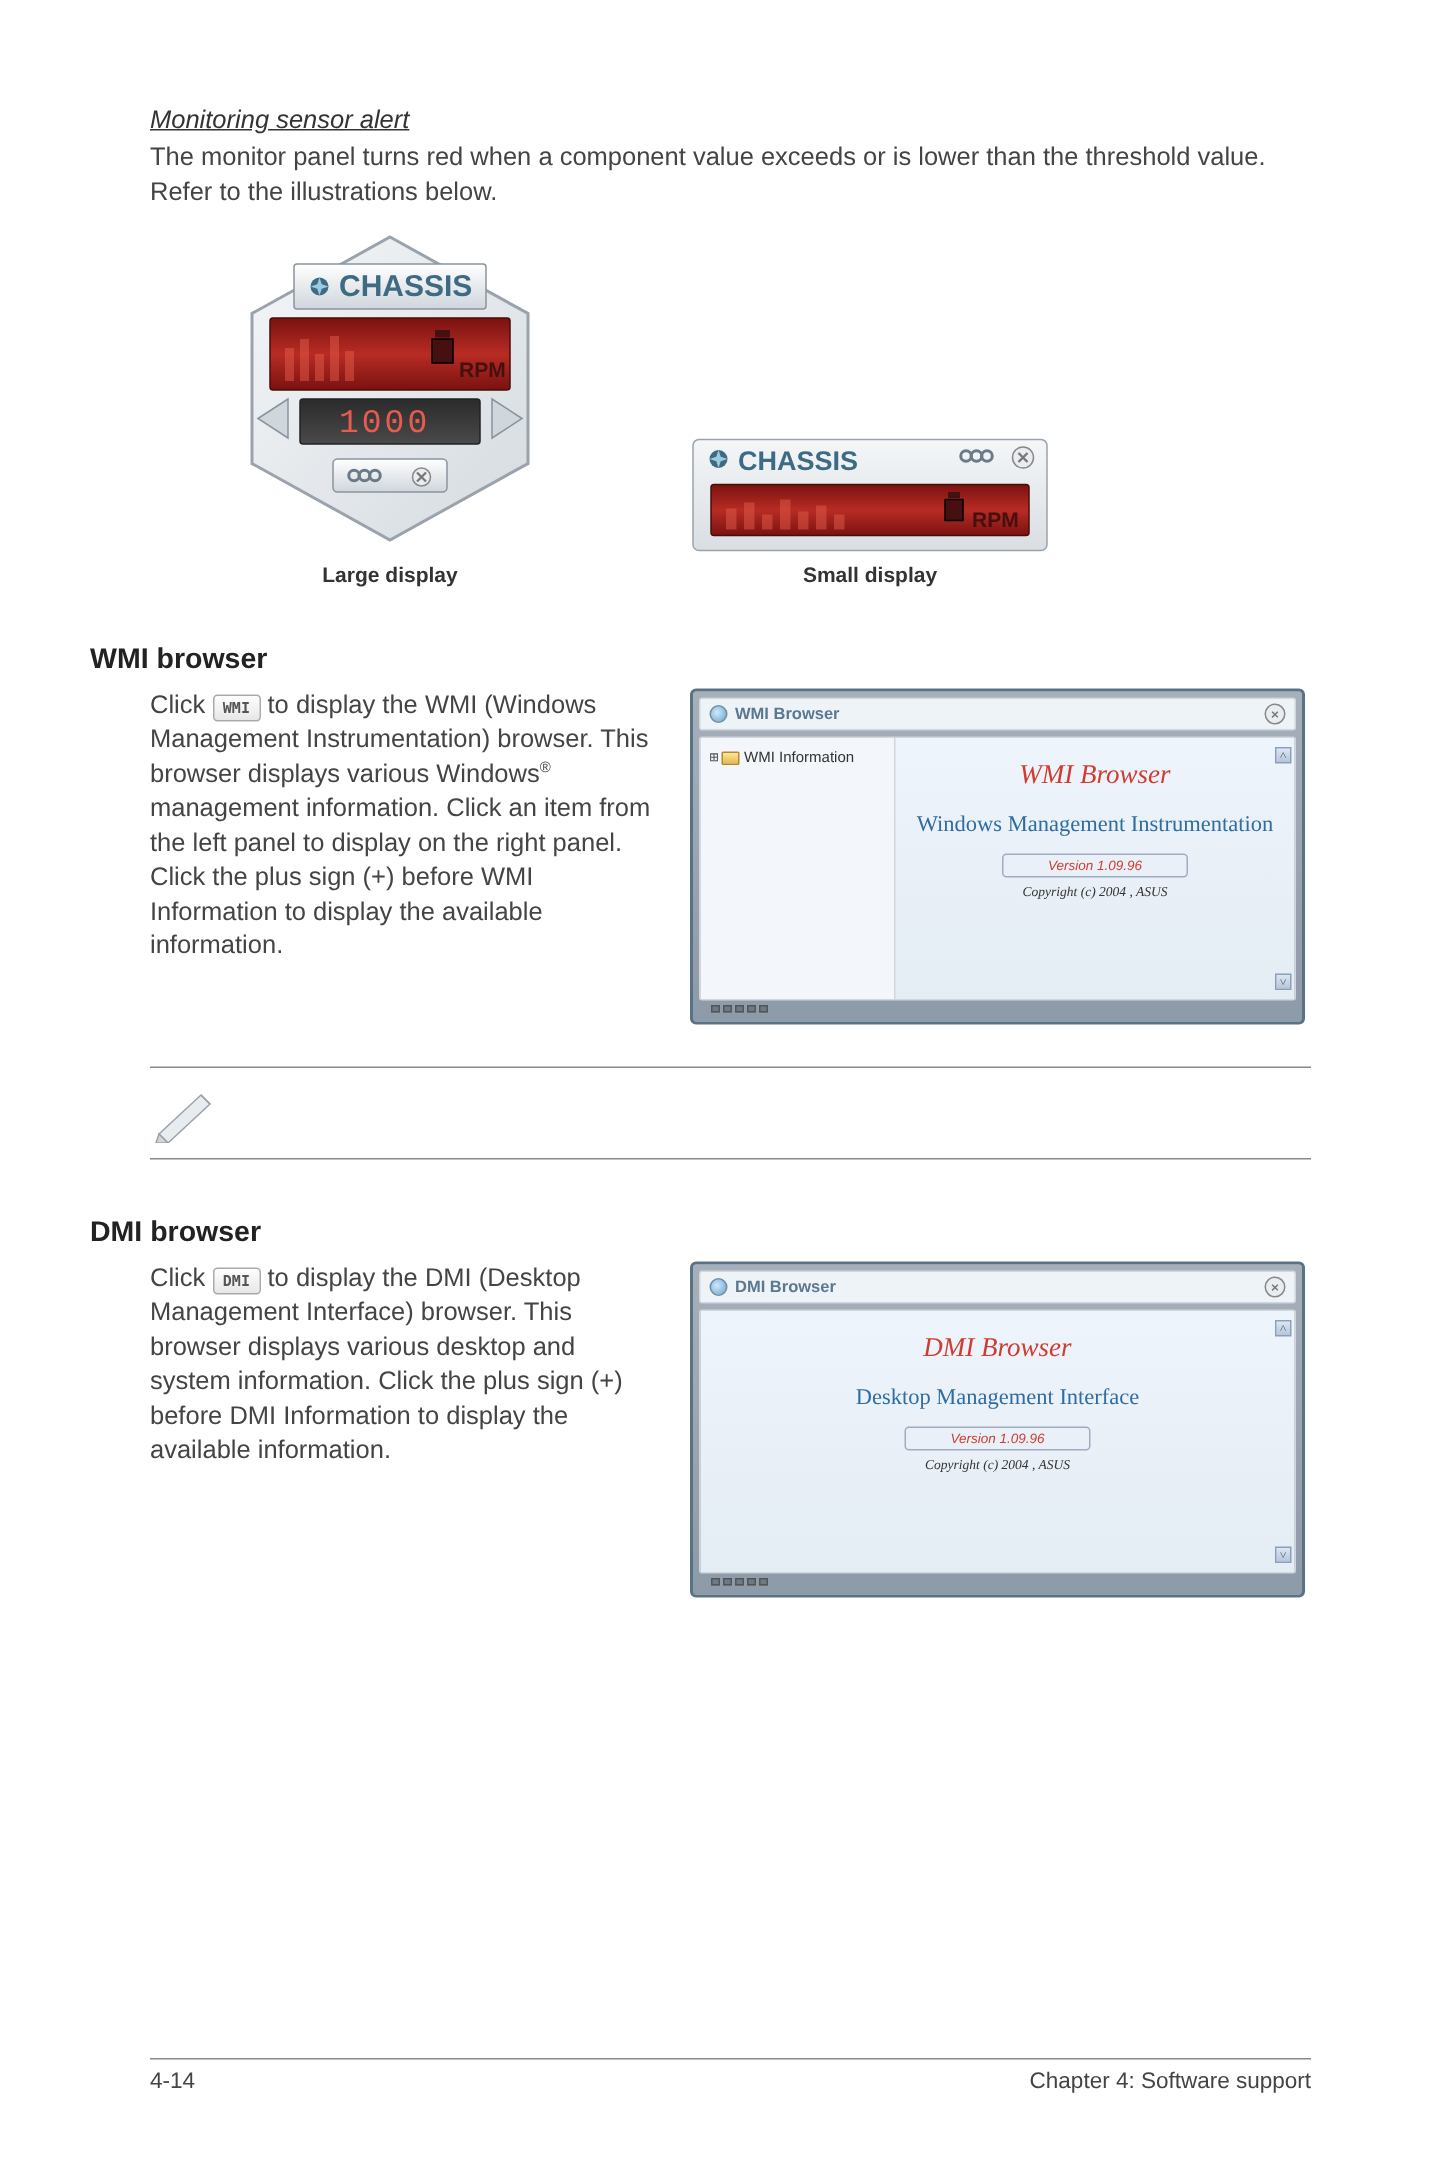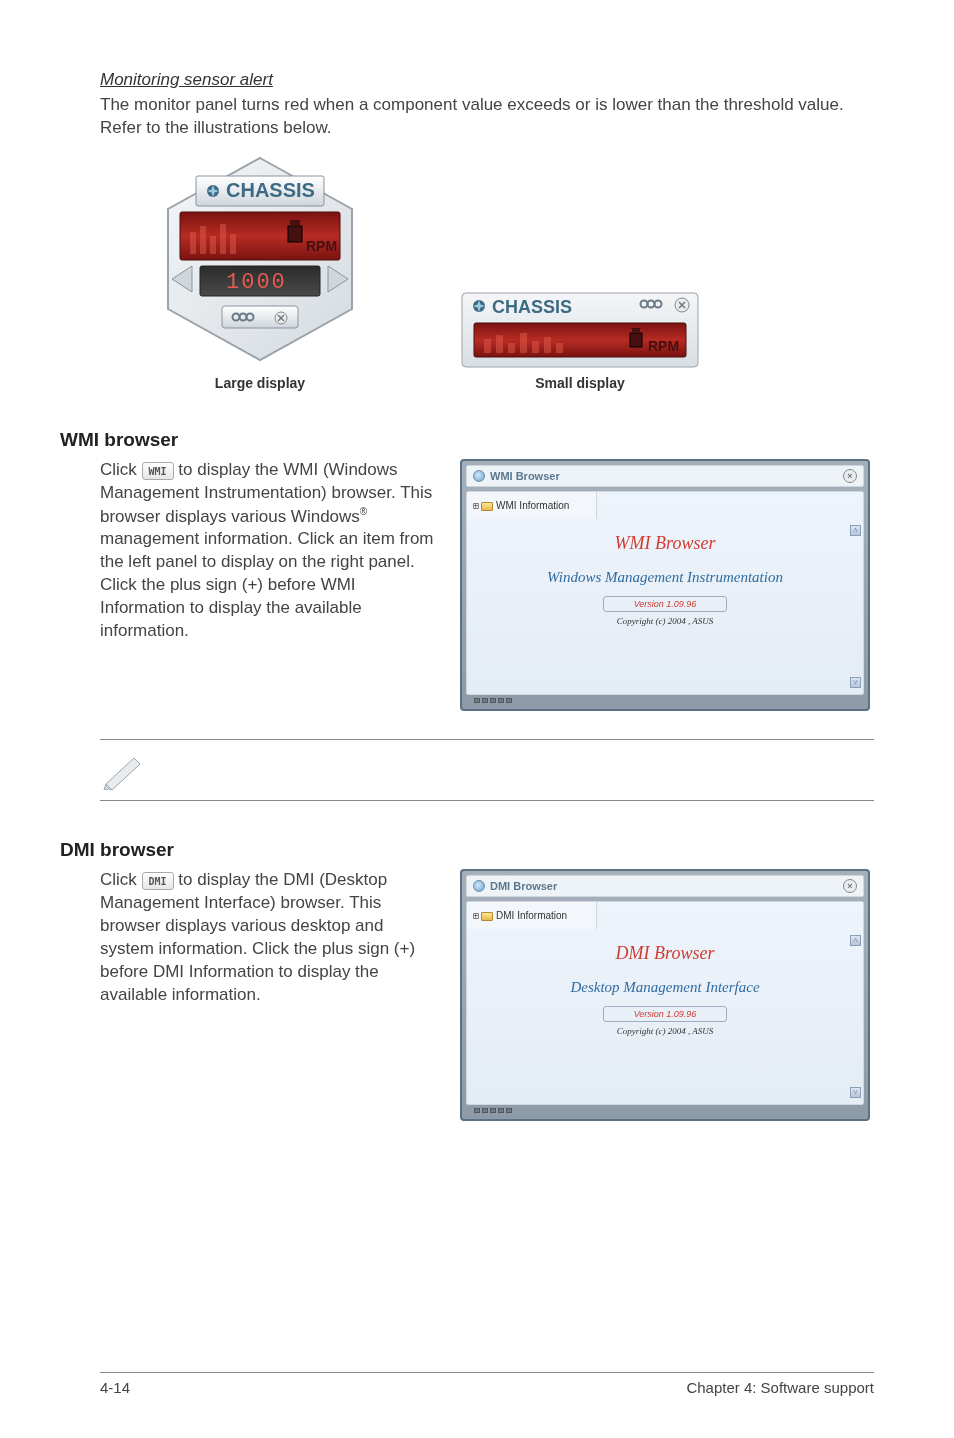--- a/index.html
+++ b/index.html
@@ -142,23 +142,22 @@
     font-size: 9px;
     line-height: 12px;
     text-align: center;
     color: #777;
   }
   .panel-body {
     display: flex;
     background: linear-gradient(#eef4fb, #e4ecf4);
     border: 1px solid #cfd6dc;
     border-radius: 2px;
-    height: 204px;
+    height: 176px;
     overflow: hidden;
-    flex-direction: column;
   }
   .panel-tree {
     width: 130px;
     border-right: 1px solid #cfd6dc;
     padding: 8px 6px;
     font-size: 10px;
     color: #333;
     background: #f3f6fb;
   }
   .tree-expand { color: #555; font-family: monospace; margin-right: 2px; }
@@ -173,21 +172,21 @@
   .panel-content {
     flex: 1;
     display: flex;
     flex-direction: column;
     align-items: center;
     padding: 14px 6px 4px 6px;
     font-family: "Comic Sans MS", cursive;
     position: relative;
   }
   .pc-title { color: #cf3d32; font-size: 18px; font-style: italic; margin-bottom: 14px; }
-  .pc-sub { color: #2e6ca2; font-size: 15px; font-style: italic; text-align: center; line-height: 1.2; margin-bottom: 10px; }
+  .pc-sub { color: #2e6ca2; font-size: 15px; text-align: center; line-height: 1.2; margin-bottom: 10px; }
   .pc-ver-box {
     border: 1px solid #a0adc0;
     border-radius: 3px;
     padding: 2px 30px;
     font-size: 9px;
     color: #cf3d32;
     font-weight: normal;
     font-family: Arial, sans-serif;
     font-style: italic;
   }
@@ -381,23 +380,20 @@
     <span>to display the DMI (Desktop Management Interface) browser. This browser displays various desktop and system information. Click the plus sign (+) before DMI Information to display the available information.</span>
   </div>
   <div class="right">
     <div class="panel">
       <div class="panel-titlebar">
         <span class="globe"></span>
         <span>DMI Browser</span>
         <span class="panel-close">×</span>
       </div>
       <div class="panel-body">
-        <div class="panel-tree">
-          <span class="tree-expand">⊞</span><span class="folder"></span><span>DMI Information</span>
-        </div>
         <div class="panel-content">
           <span class="sb">˄</span>
           <span class="sb bot">˅</span>
           <div class="pc-title">DMI Browser</div>
           <div class="pc-sub">Desktop Management Interface</div>
           <div class="pc-ver-box">Version 1.09.96</div>
           <div class="pc-copy">Copyright (c) 2004 , ASUS</div>
         </div>
       </div>
       <div class="drag-dots">

